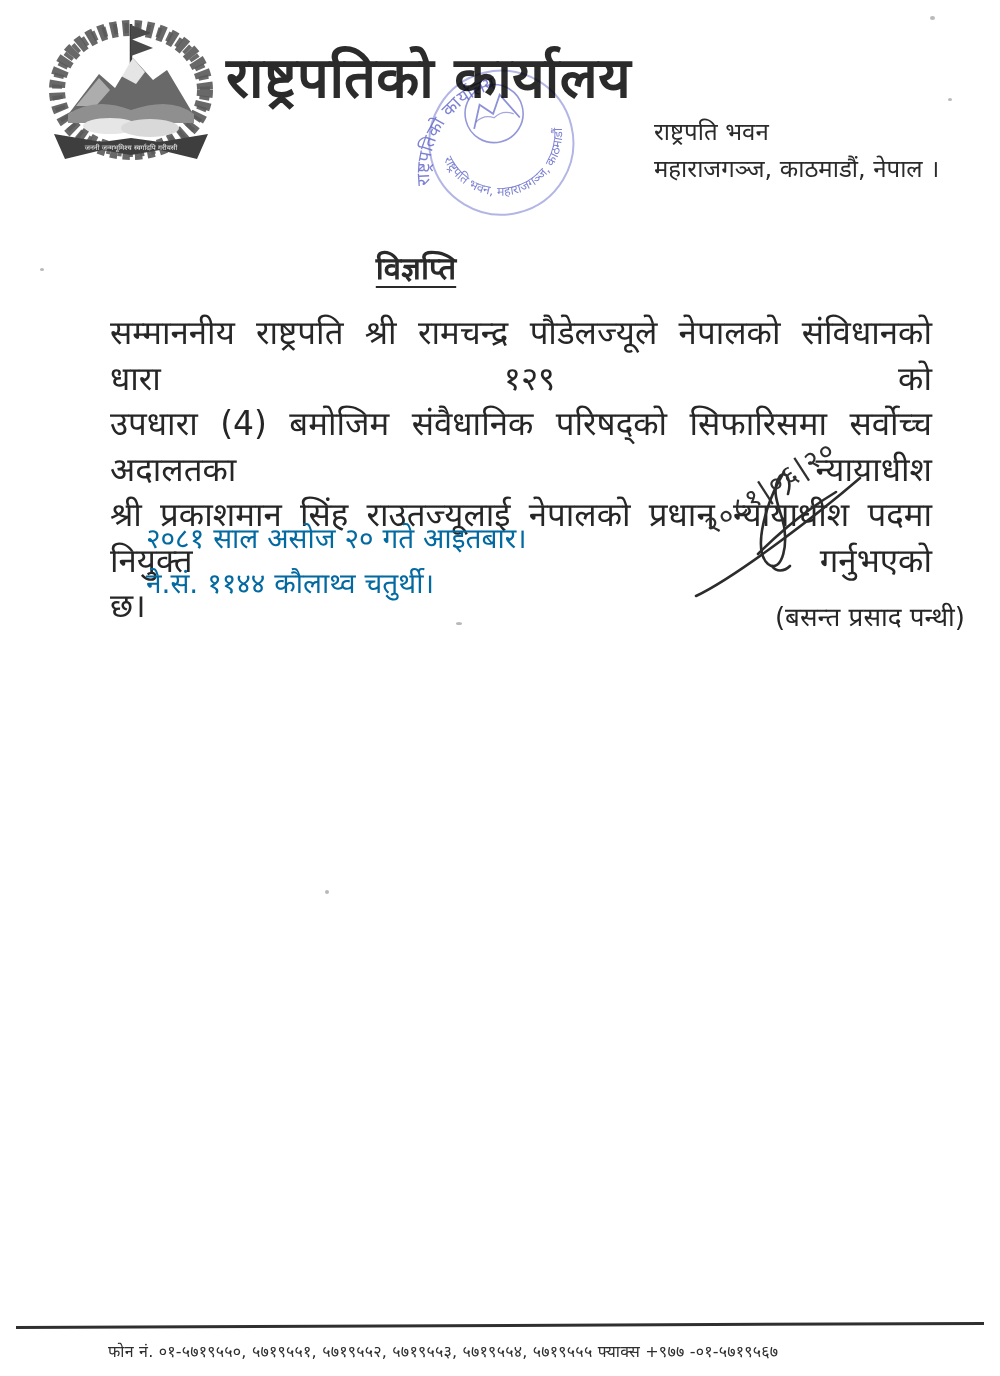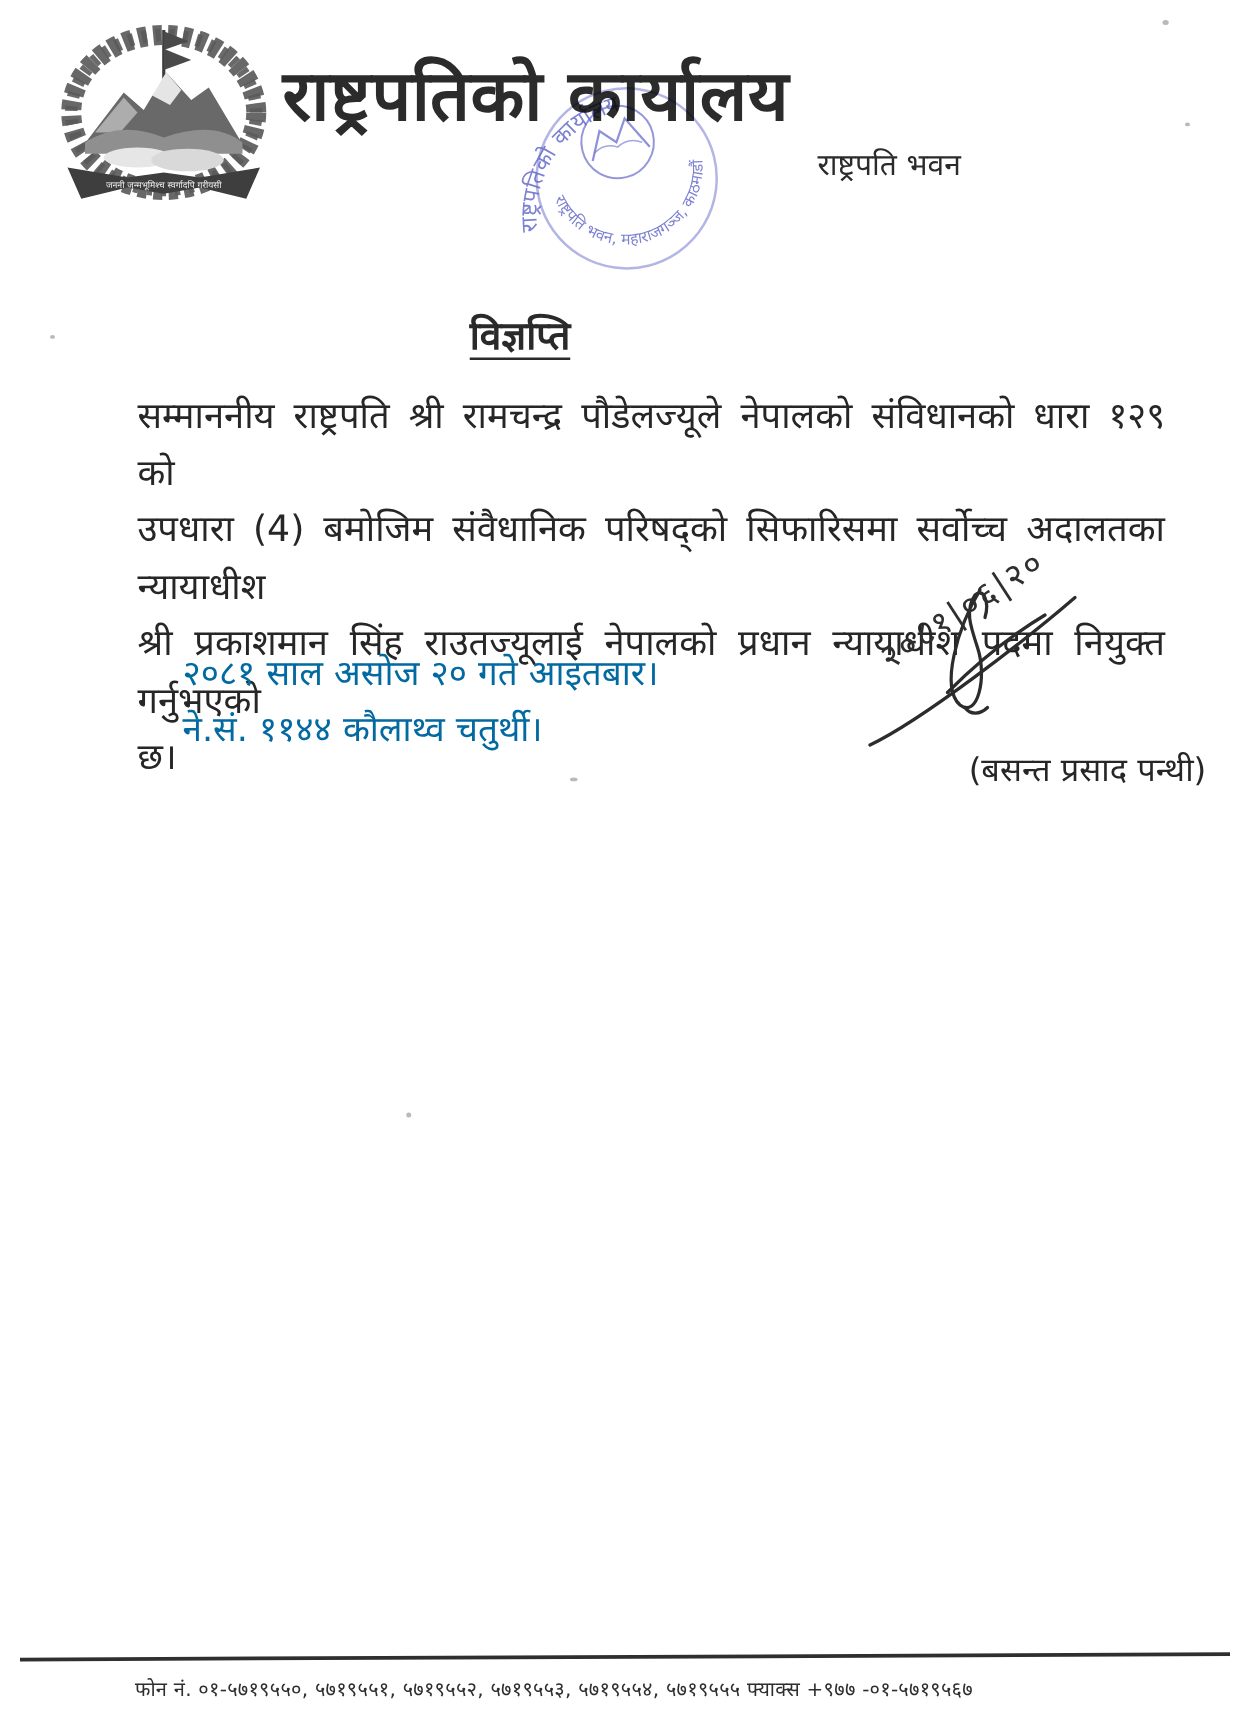--- a/index.html
+++ b/index.html
@@ -29,21 +29,21 @@
     font-size:24px;line-height:37px;color:#2b2b2b;white-space:nowrap;
   }
   
   .notice-title{
     position:absolute;left:0;top:246px;width:832px;text-align:center;
     font-size:31px;font-weight:600;
     text-decoration:underline;text-decoration-thickness:2px;text-underline-offset:7px;
   }
   .body-text{
     position:absolute;left:110px;top:310px;width:822px;
-    font-size:29px;line-height:45.5px;color:#262626;
+    font-size:33px;line-height:45.5px;color:#262626;
   }
   .body-line{text-align:justify;text-align-last:justify;word-spacing:6px;}
   .body-line.last{text-align:left;text-align-last:left;}
   .dates{
     position:absolute;left:110px;top:516px;
     font-size:28px;line-height:45px;color:#0369a1;white-space:nowrap;margin-left:36px;
   }
   
   .sig-strokes{position:absolute;left:688px;top:458px;width:215px;height:155px;}
   .sig-date{
@@ -101,20 +101,21 @@
     <text font-size="18" fill="#5a5fc5" opacity="0.85">
       <textPath href="#stamp-band" startOffset="6">राष्ट्रपतिको कार्यालय</textPath>
     </text>
     <text font-size="12.5" fill="#5a5fc5" opacity="0.85">
       <textPath href="#stamp-rim" startOffset="0">राष्ट्रपति भवन, महाराजगञ्ज, काठमाडौं</textPath>
     </text>
   </svg>
 
   <div class="addr">
     <div>राष्ट्रपति भवन</div>
+    <div>महाराजगञ्ज, काठमाडौं, नेपाल ।</div>
   </div>
 
   <div class="notice-title">विज्ञप्ति</div>
 
   <div class="body-text">
     <div class="body-line">सम्माननीय राष्ट्रपति श्री रामचन्द्र पौडेलज्यूले नेपालको संविधानको धारा १२९ को</div>
     <div class="body-line">उपधारा (4) बमोजिम संवैधानिक परिषद्को सिफारिसमा सर्वोच्च अदालतका न्यायाधीश</div>
     <div class="body-line">श्री प्रकाशमान सिंह राउतज्यूलाई नेपालको प्रधान न्यायाधीश पदमा नियुक्त गर्नुभएको</div>
     <div class="body-line last">छ।</div>
   </div>

